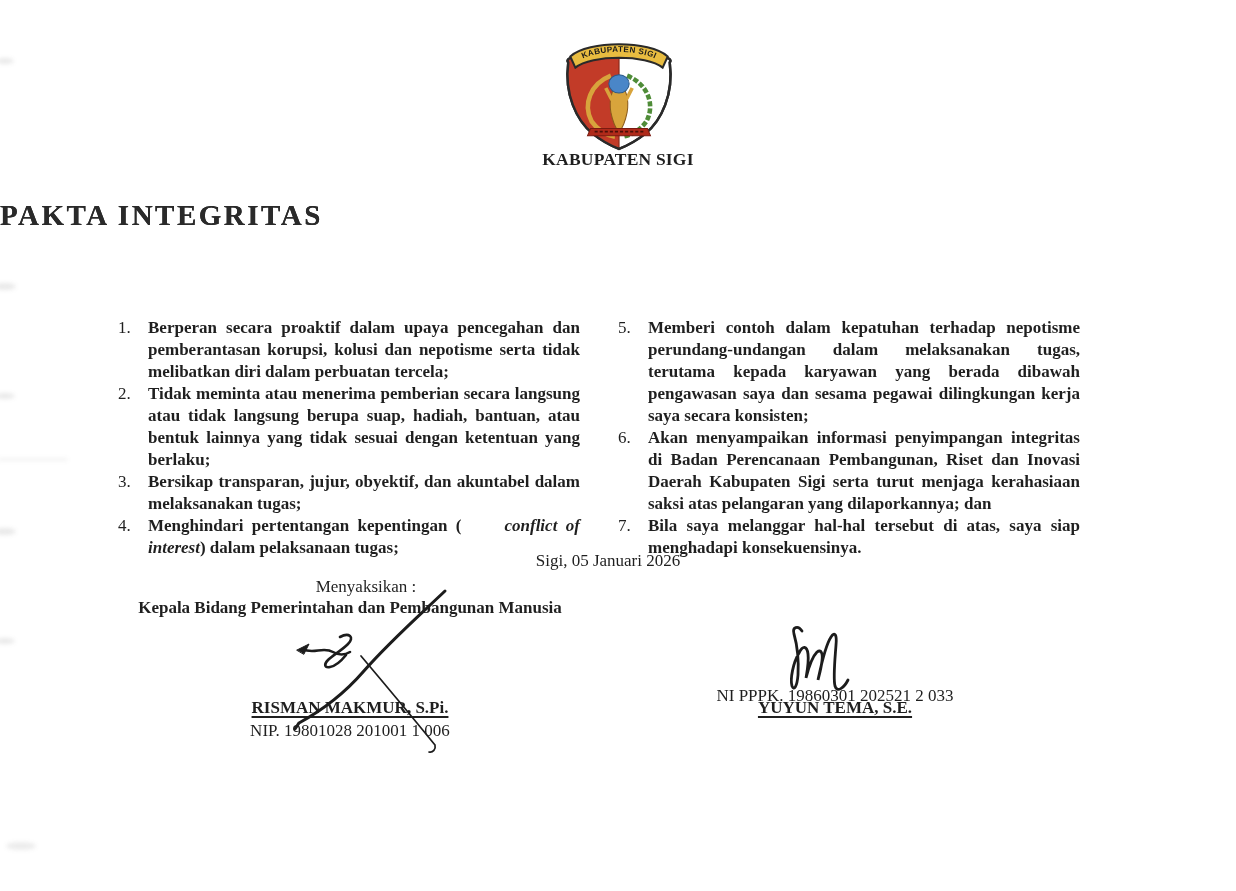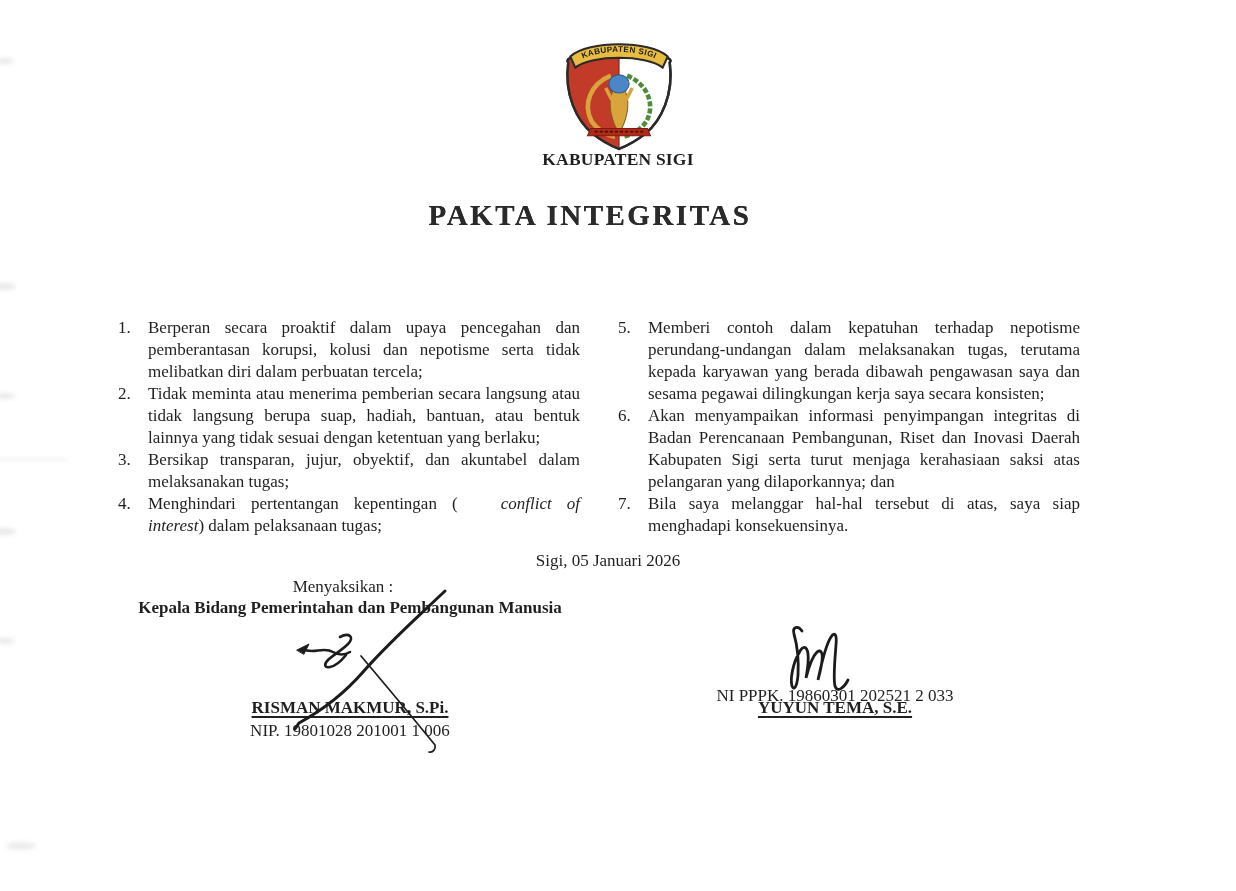--- a/index.html
+++ b/index.html
@@ -19,41 +19,41 @@
   .a3{left:-5px;top:393px;width:20px;height:6px;}
   .a4{left:-2px;top:458px;width:70px;height:3px;border-radius:2px;background:rgba(70,70,70,.07);}
   .a5{left:-6px;top:528px;width:22px;height:7px;}
   .a6{left:-5px;top:638px;width:20px;height:6px;}
   .a7{left:6px;top:842px;width:30px;height:8px;background:rgba(70,70,70,.10);}
 
   .logo{position:absolute;left:552px;top:34px;width:134px;height:118px;}
 
   .org-header{position:absolute;left:0;top:149px;width:1236px;text-align:center;
     font-weight:bold;font-size:17.5px;line-height:21px;letter-spacing:.2px;}
-  .doc-title{position:absolute;left:0;top:199px;width:1180px;text-align:center;
+  .doc-title{position:absolute;left:0;top:199px;width:1180px;
     font-weight:bold;font-size:29px;letter-spacing:2.5px;color:#2a2a2a;
     text-shadow:0 0 .6px #2a2a2a;}
 
   .intro{position:absolute;left:100px;top:255px;width:1043px;
     font-size:17px;line-height:27.5px;text-align:justify;text-indent:8px;}
   .intro b{font-weight:bold;}
 
   .decl-row{position:absolute;left:100px;top:317px;width:1044px;display:flex;gap:38px;}
   .decl-col{list-style:none;margin:0;padding:0;}
   .decl-col.left{width:480px;padding-left:18px;box-sizing:border-box;}
   .decl-col.right{width:462px;}
   .decl-item{display:flex;font-size:17px;line-height:22px;margin:0;}
   .decl-num{flex:0 0 30px;}
-  .decl-txt{flex:1;text-align:justify;}
+  .decl-txt{flex:1;text-align:justify;font-weight:bold;}
   .decl-txt i{font-style:italic;margin-left:43px;}
 
   .date-line{position:absolute;left:0;top:551px;width:1216px;text-align:center;font-size:17px;}
 
   .sig-line{position:absolute;font-size:17px;text-align:center;}
-  .w-heading{left:98px;top:577px;width:490px;}
+  .w-heading{left:121px;top:577px;width:490px;}
   .w-role{left:105px;top:598px;width:490px;font-weight:bold;}
   .w-name{left:105px;top:698px;width:490px;font-weight:bold;}
   .w-nip{left:105px;top:721px;width:490px;}
   .d-heading{left:640px;top:598px;width:390px;font-weight:bold;}
   .d-name{left:640px;top:698px;width:390px;font-weight:bold;}
   .d-nip{left:640px;top:686px;width:390px;}
   .uline{text-decoration:underline;text-decoration-thickness:2px;text-underline-offset:3px;}
 
   .sig-svg{position:absolute;z-index:5;}
   .sig-witness{left:283px;top:582px;width:172px;height:182px;}

